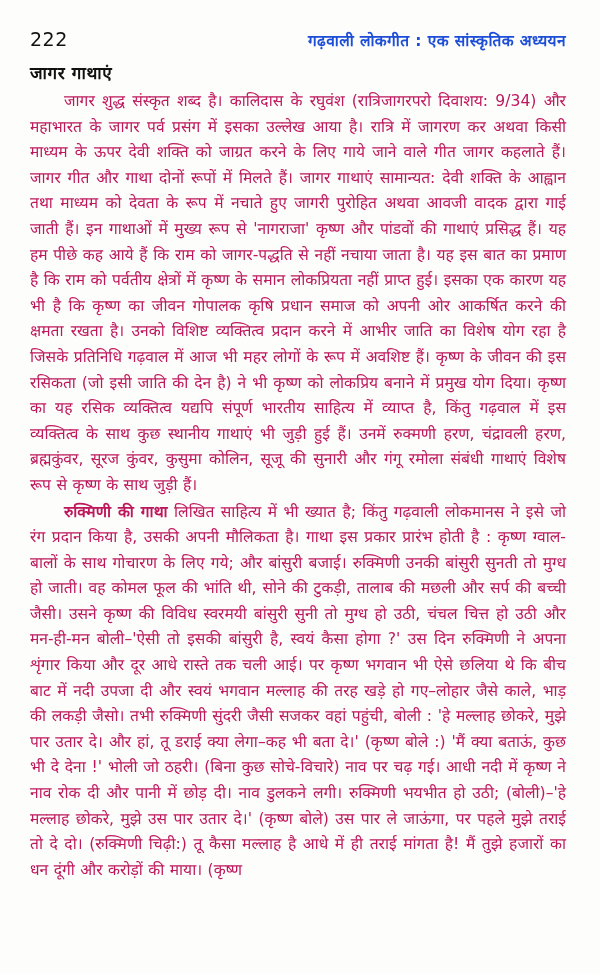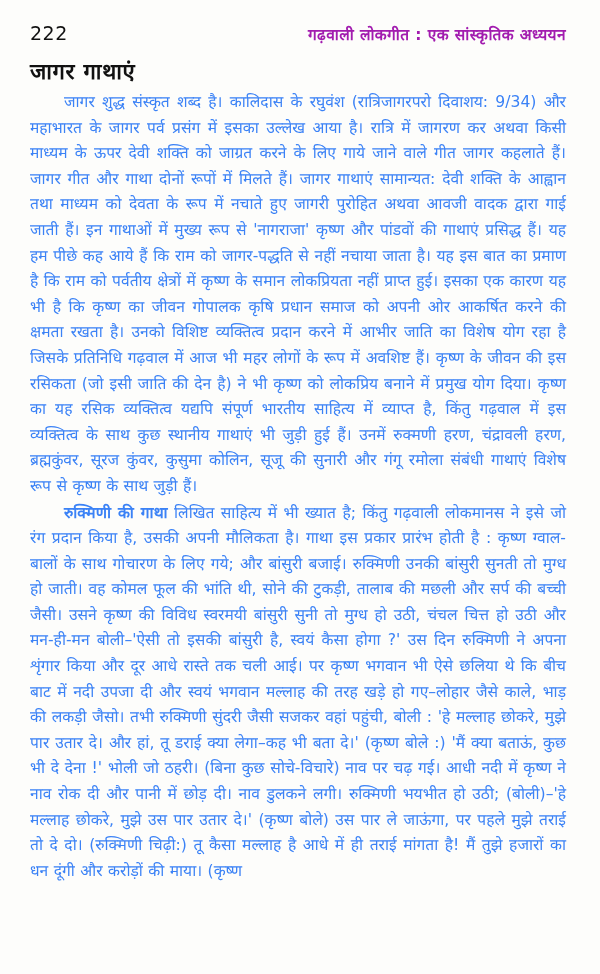--- a/index.html
+++ b/index.html
@@ -12,54 +12,54 @@
     height: 974px;
     font-family: "DejaVu Sans", sans-serif;
     color: #1a1a1a;
     overflow: hidden;
   }
   .page {
     position: relative;
     width: 600px;
     height: 974px;
     box-sizing: border-box;
-    padding: 22px 34px 10px 30px;
+    padding: 28px 34px 10px 30px;
     background: #fdfdfb;
   }
   .header-row {
     display: flex;
     align-items: baseline;
     justify-content: space-between;
     margin-bottom: 10px;
   }
   .page-number {
     font-size: 19px;
     letter-spacing: 0.5px;
     color: #111;
   }
   .running-head {
     font-size: 15.5px;
     font-weight: bold;
     letter-spacing: 0.4px;
-    color: #a21caf;
+    color: #1d4ed8;
     white-space: nowrap;
   }
   .section-title {
-    font-size: 22px;
+    font-size: 17px;
     font-weight: bold;
     letter-spacing: 0.6px;
     margin: 2px 0 5px 0;
     color: #111;
   }
   .body-text {
     font-size: 15.6px;
     line-height: 25.6px;
     text-align: justify;
     text-justify: inter-word;
-    color: #3b82f6;
+    color: #be185d;
     word-spacing: 0.5px;
   }
   .body-text p {
     margin: 0;
     text-indent: 34px;
   }
   .body-text p + p {
     margin-top: 1px;
   }
   .lead-bold {

